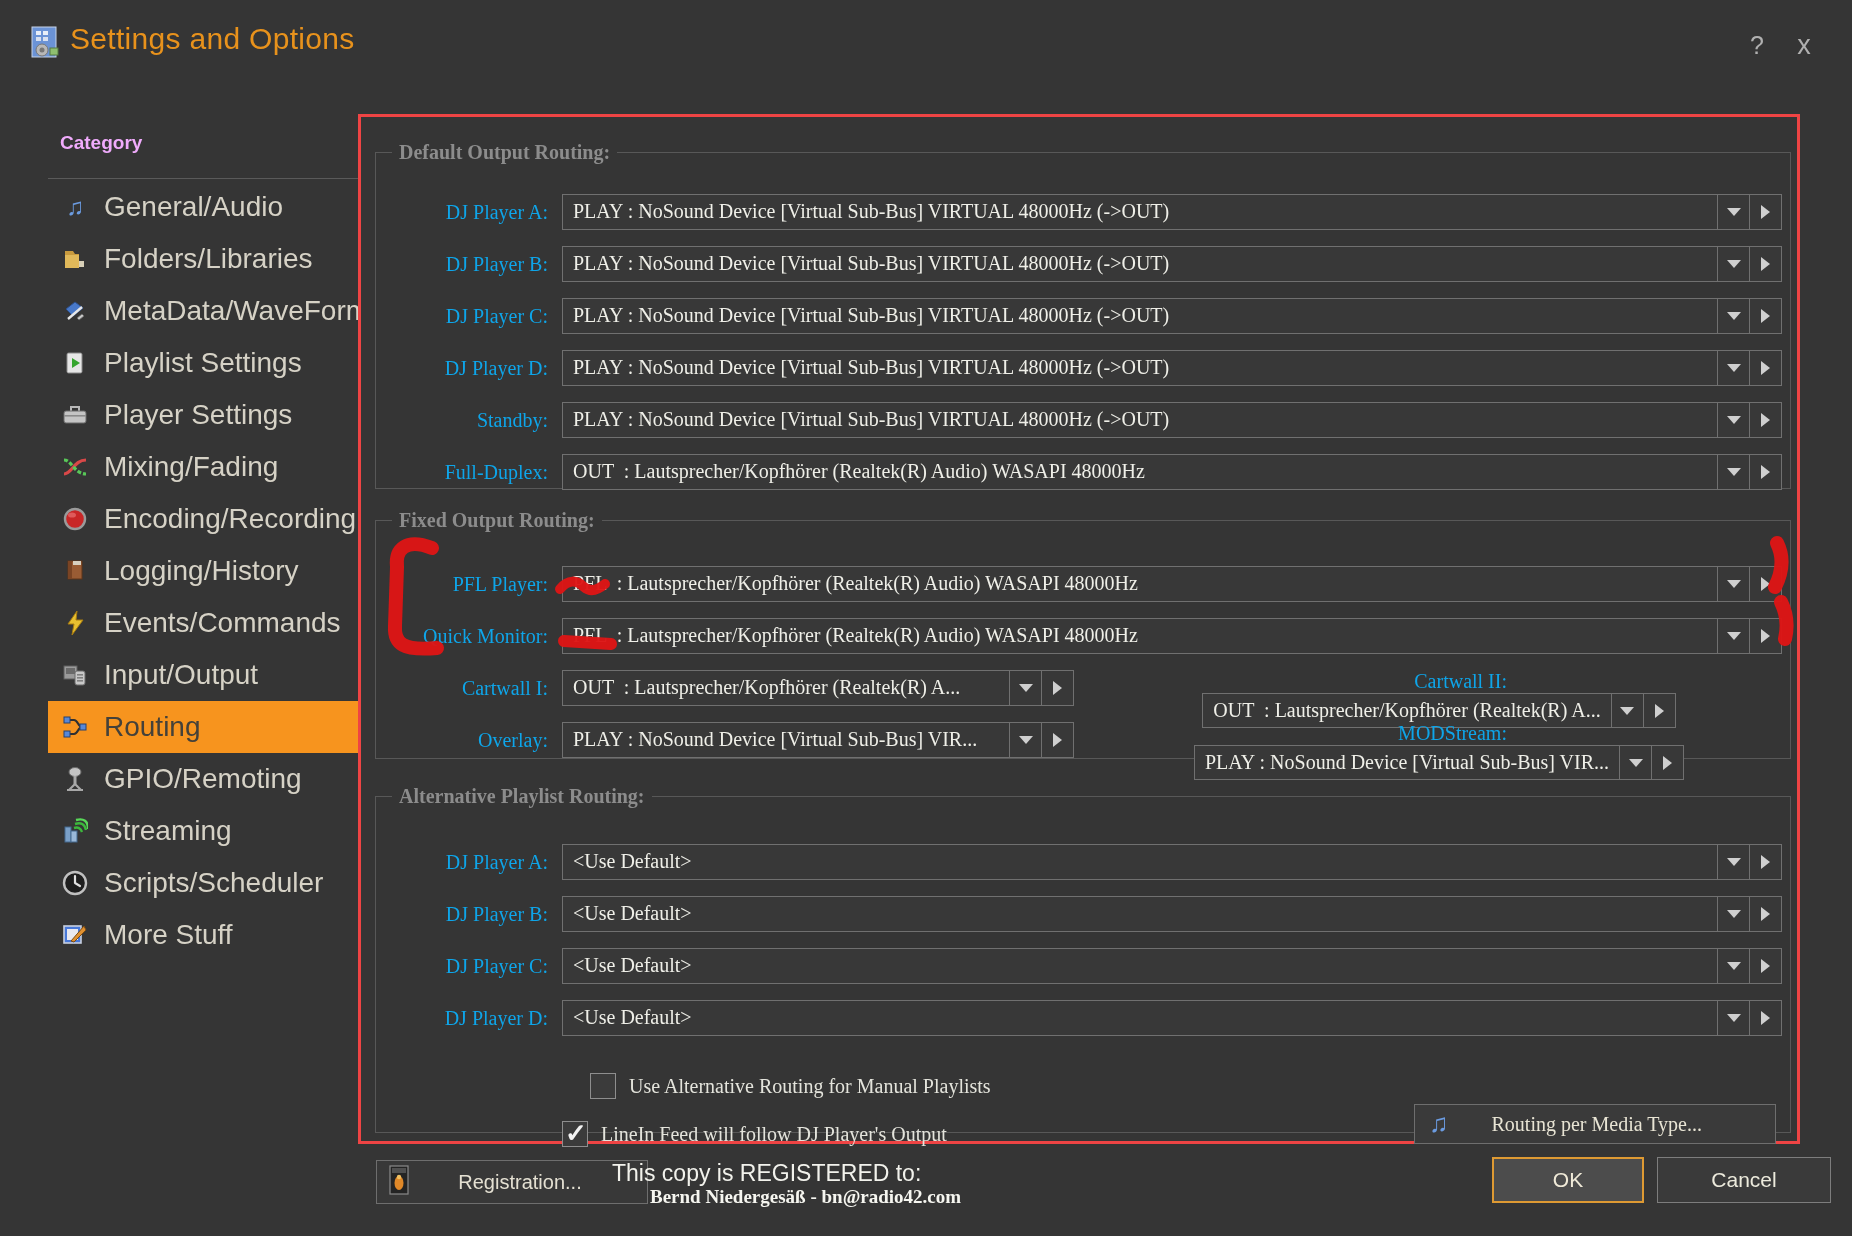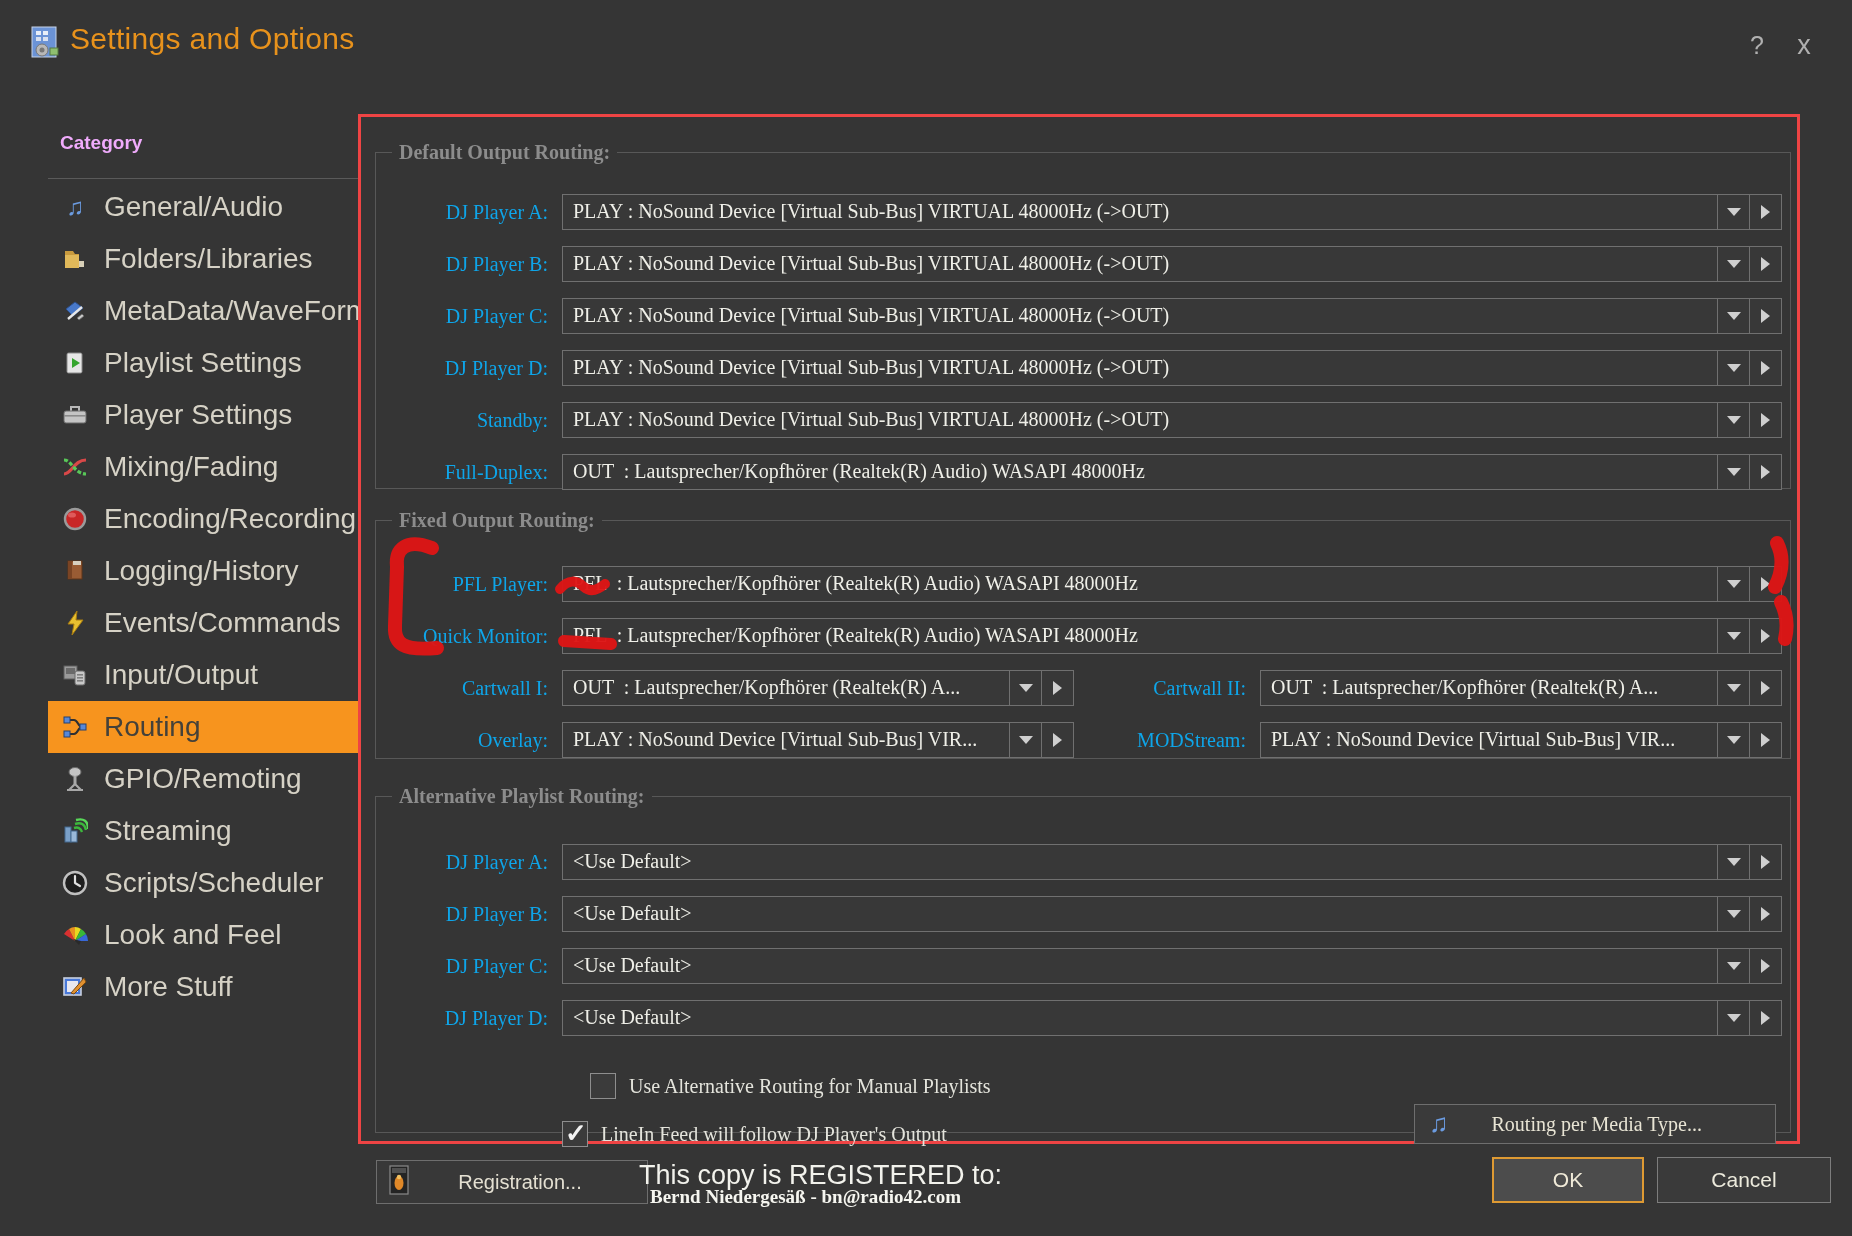--- a/index.html
+++ b/index.html
@@ -41,21 +41,21 @@
   .combo { flex:1; display:flex; align-items:stretch; height:36px; border:1px solid #707070;
            background:#383838; box-sizing:border-box; }
   .combo-value { flex:1; padding:0 10px; line-height:33px; font-size:20px; color:#efefe8;
                  white-space:pre; overflow:hidden; }
   .combo-btn { width:31px; flex:none; border-left:1px solid #707070; display:flex; align-items:center; justify-content:center; }
   .arr-d { width:0; height:0; border-left:7px solid transparent; border-right:7px solid transparent; border-top:8px solid #cfcfcf; }
   .arr-r { width:0; height:0; border-top:7px solid transparent; border-bottom:7px solid transparent; border-left:9px solid #cfcfcf; }
 
   .row-half { display:flex; height:36px; margin-bottom:16px; }
   .half { flex:1; display:flex; align-items:center; }
-  .half.right { margin-left:22px; }
+  .half.right { margin-left:22px;flex-direction:column; }
   .half.right .row-label { width:150px; }
 
   .check-row { display:flex; align-items:center; height:36px; margin-left:174px; }
   .check-row.first { margin-top:32px;padding-left:28px; }
   .check-row.second { margin-top:12px; }
   .checkbox { width:26px; height:26px; border:1px solid #8e8e8e; background:#3b3b3b; margin-right:13px;
               position:relative; box-sizing:border-box; flex:none; }
   .checkbox.checked::before { content:"\2713"; position:absolute; left:2px; top:-4px; color:#f2f2f2;
                               font-size:26px; font-weight:bold; }
   .check-label { font-size:20px; color:#e4e4dc; white-space:nowrap; }
@@ -64,21 +64,21 @@
                border:1px solid #6e6e6e; background:#3a3a3a; display:flex; align-items:center;
                box-sizing:border-box; }
   .media-btn .ic { margin:0 10px 0 14px; }
   .media-btn .txt { flex:1; text-align:center; font-size:20px; color:#e8e4d4; padding-right:40px; }
 
   
   .reg-btn { position:absolute; left:376px; top:1160px; width:272px; height:44px;
              border:1px solid #6e6e6e; background:#383838; display:flex; align-items:center; box-sizing:border-box; }
   .reg-btn .ic { margin:0 14px 0 12px; }
   .reg-btn .txt { flex:1; text-align:center; font-size:20px; color:#e4e0d2; padding-right:30px; }
-  .reg-line1 { position:absolute; left:639px; top:1160px; font-size:27px; color:#f2f2ec; }
+  .reg-line1 { position:absolute; left:612px; top:1160px; font-size:23px; color:#f2f2ec; }
   .reg-line2 { position:absolute; left:650px; top:1186px; font-size:19px; font-weight:bold; color:#f6f6f0;font-family:Liberation Serif, serif; }
   .ok-btn { position:absolute; left:1492px; top:1157px; width:152px; height:46px;
             border:2px solid #de9a33; background:#4c4c4c; color:#f0ead8; font-size:21px;
             display:flex; align-items:center; justify-content:center; box-sizing:border-box; }
   .cancel-btn { position:absolute; left:1657px; top:1157px; width:174px; height:46px;
             border:1px solid #7d7d7d; background:#3a3a3a; color:#eceadc; font-size:21px;
             display:flex; align-items:center; justify-content:center; box-sizing:border-box; }
 
   .annotations { position:absolute; inset:0; pointer-events:none; }
 </style>
@@ -233,35 +233,20 @@
       <span class="lbl">Streaming</span>
     </div>
     <div class="side-item">
       <span class="ic">
         <svg width="26" height="26" viewBox="0 0 26 26">
             <circle cx="13" cy="13" r="11" fill="#1e1e1e" stroke="#c0c0c0" stroke-width="2.4"></circle>
             <path d="M13 13 L13 6 M13 13 L18 16" stroke="#e0e0e0" stroke-width="2.2" fill="none" stroke-linecap="round"></path>
           </svg>
       </span>
       <span class="lbl">Scripts/Scheduler</span>
-    </div>
-    <div class="side-item">
-      <span class="ic">
-        <svg width="26" height="24" viewBox="0 0 26 24">
-            <g transform="translate(13 18)">
-              <path d="M0 0 L-11 -7 A13 13 0 0 1 -6 -12 Z" fill="#d83030"></path>
-              <path d="M0 0 L-6 -12 A13 13 0 0 1 0 -14 Z" fill="#e89020"></path>
-              <path d="M0 0 L0 -14 A13 13 0 0 1 6 -12 Z" fill="#e8d820"></path>
-              <path d="M0 0 L6 -12 A13 13 0 0 1 11 -7 Z" fill="#38b838"></path>
-              <path d="M0 0 L11 -7 A13 13 0 0 1 13 0 Z" fill="#3868d8"></path>
-            </g>
-            <path d="M11 16 l6 6 l2 -4 z" fill="#2a2a2a"></path>
-          </svg>
-      </span>
-      <span class="lbl">Look and Feel</span>
     </div>
     <div class="side-item">
       <span class="ic">
         <svg width="26" height="26" viewBox="0 0 26 26">
             <rect x="2" y="4" width="17" height="17" fill="#4878d8" stroke="#c8d0e0" stroke-width="1.6"></rect>
             <rect x="5" y="7" width="11" height="11" fill="#e8e8f0"></rect>
             <path d="M9 19 L22 4 L24 8 L12 20 Z" fill="#e09030" stroke="#7a4a10" stroke-width="1"></path>
           </svg>
       </span>
       <span class="lbl">More Stuff</span>

